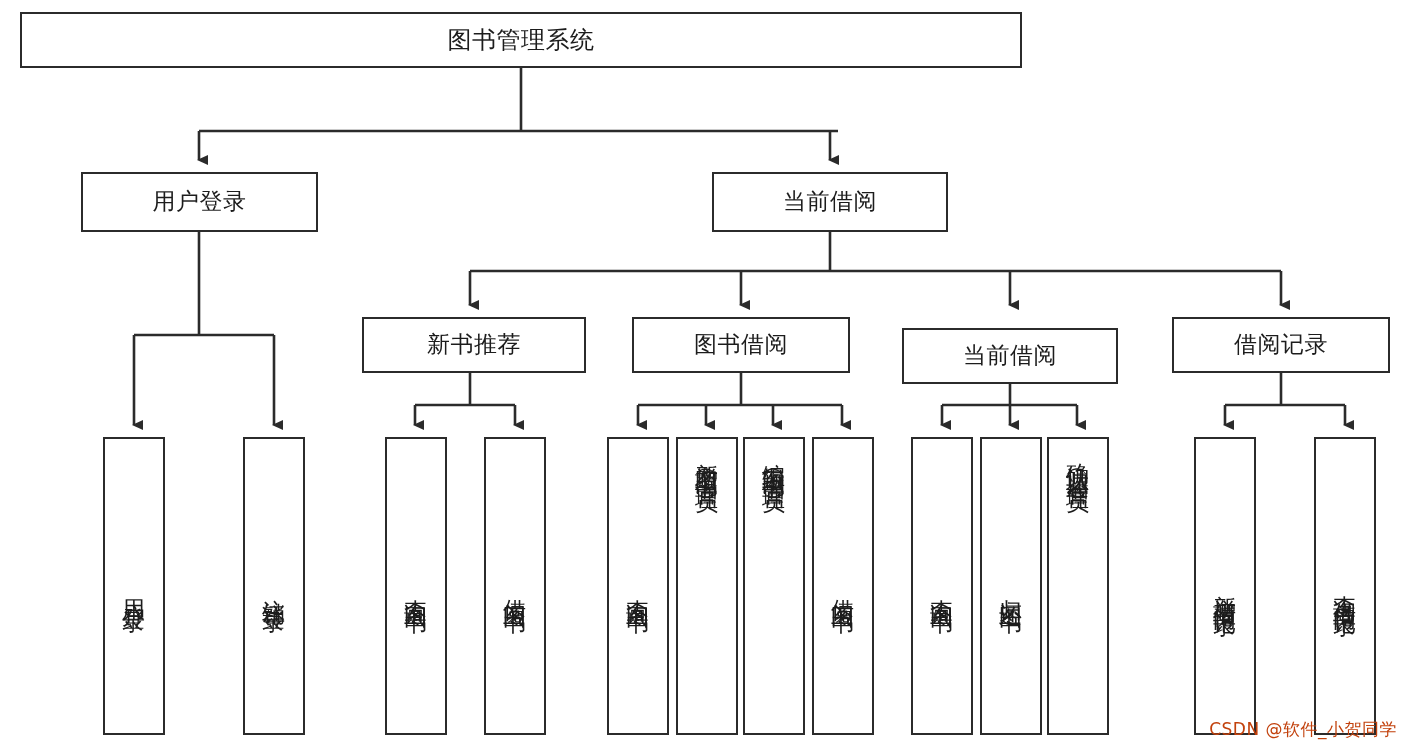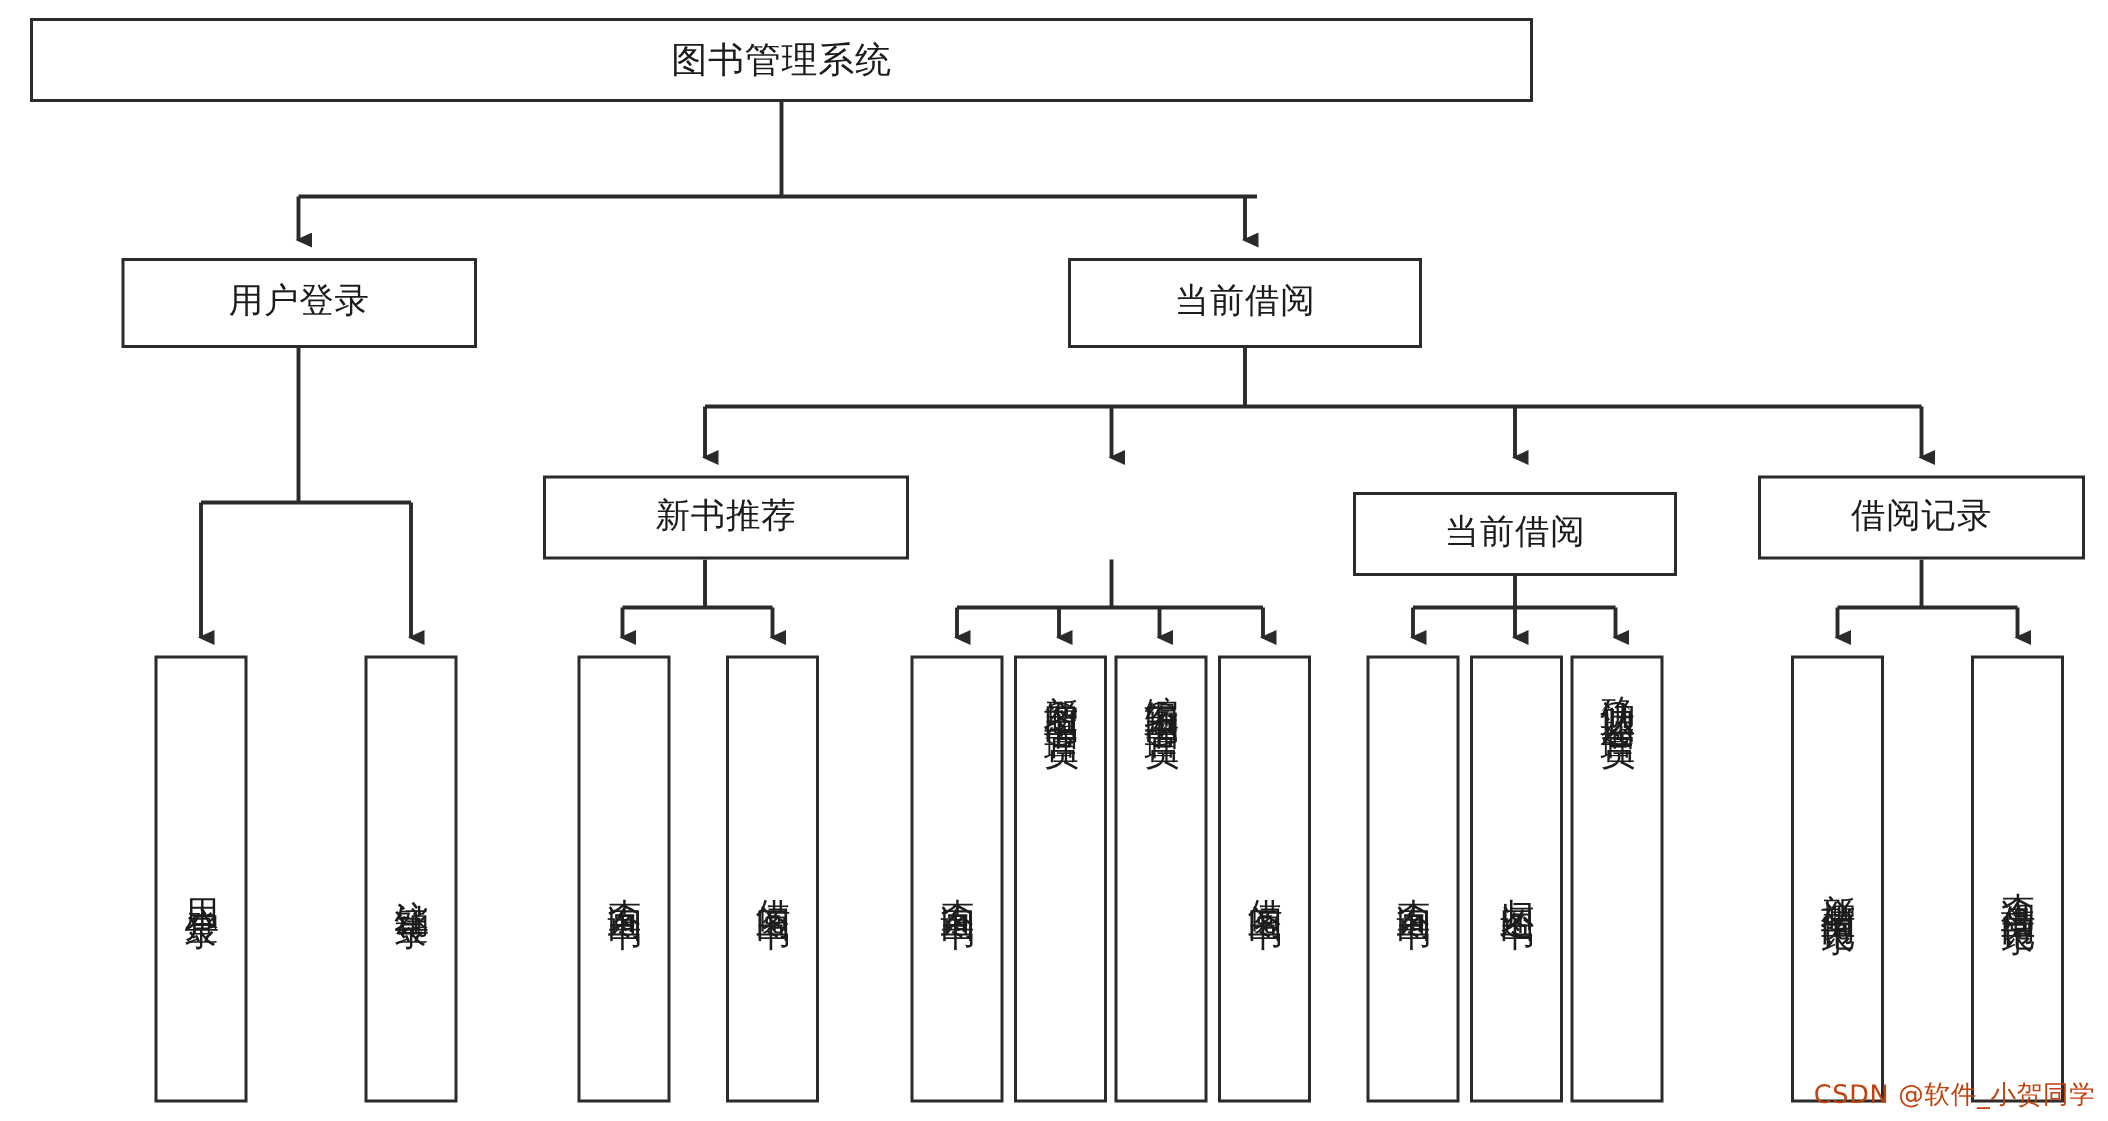--- a/index.html
+++ b/index.html
@@ -33,20 +33,21 @@
     display: flex;
     align-items: center;
     justify-content: center;
     color: #1c1c1c;
   }
   .node.h {
     
     font-size: 23px;
     line-height: 1.2;
     letter-spacing: 0.5px;
+    font-family: Liberation Serif, serif;
   }
   .node.root {
     font-size: 24px;
   }
   .node.v {
     
     font-size: 23px;
     align-items: flex-start;
     justify-content: center;
     padding-top: 6px;
@@ -132,22 +133,25 @@
     <span>图书管理系统</span>
   </div>
 
   <div class="node h" style="left:81px; top:172px; width:237px; height:60px;">
     <span>用户登录</span>
   </div>
   <div class="node h" style="left:712px; top:172px; width:236px; height:60px;">
     <span>当前借阅</span>
   </div>
 
-  <div class="node h" style="left:362px; top:317px; width:244px; height:56px;">
+  <div class="node h" style="left:362px; top:317px; width:224px; height:56px;">
     <span>新书推荐</span>
+  </div>
+  <div class="node h" style="left:632px; top:317px; width:218px; height:56px;">
+    <span>图书借阅</span>
   </div>
   <div class="node h" style="left:902px; top:328px; width:216px; height:56px;">
     <span>当前借阅</span>
   </div>
   <div class="node h" style="left:1172px; top:317px; width:218px; height:56px;text-align:right;">
     <span>借阅记录</span>
   </div>
 
   <div class="node v center" style="left:103px; top:437px; width:62px; height:298px;">
     <span class="vtext">用户登录</span>

